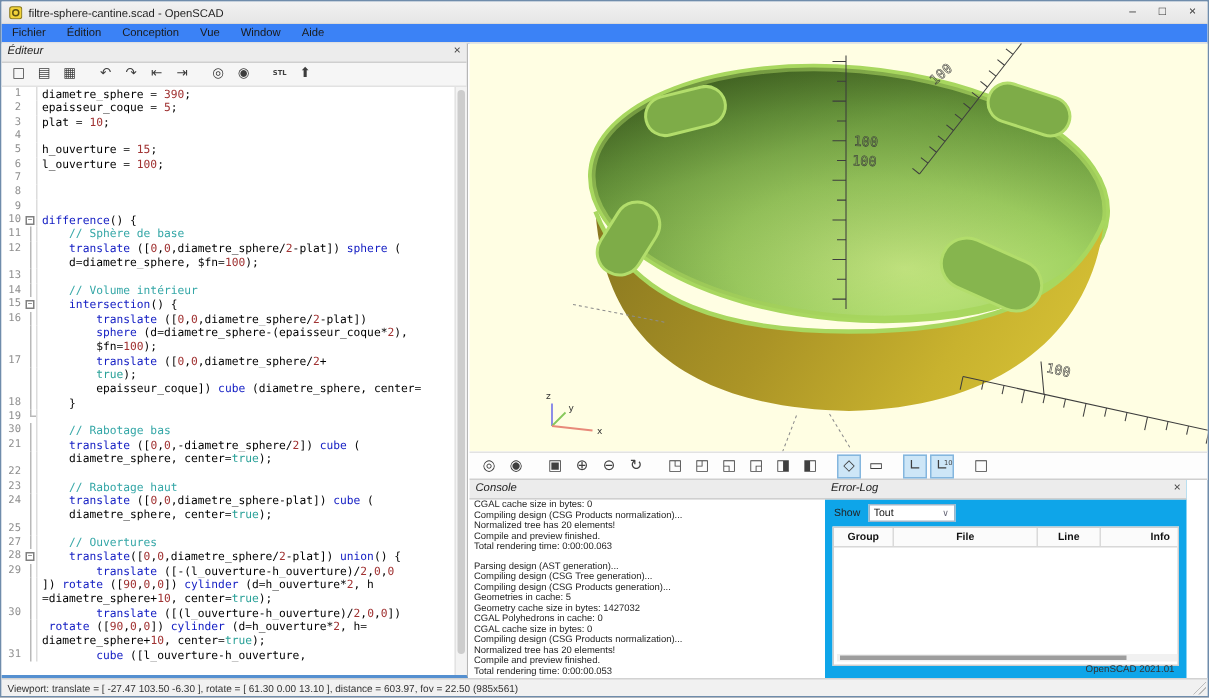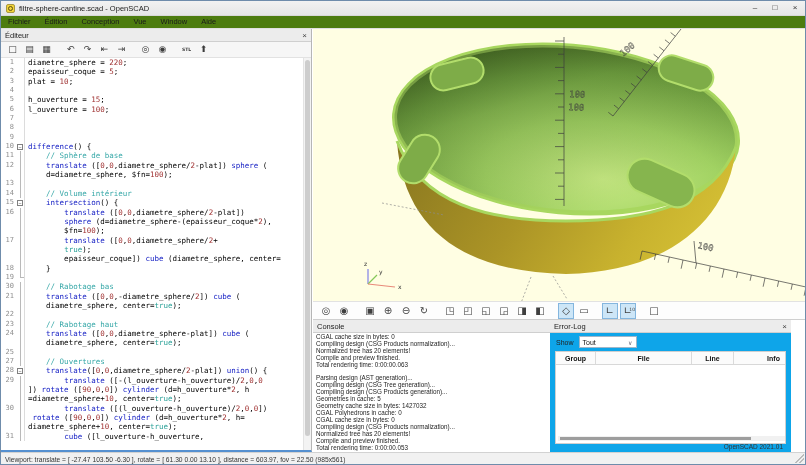--- a/index.html
+++ b/index.html
@@ -4,25 +4,25 @@
 <style>
   html,body{margin:0;padding:0;background:#9a9a9a;font-family:"Liberation Sans",sans-serif;}
   *{box-sizing:border-box;}
   #win{position:relative;width:806px;height:465px;background:#fff;border:1px solid #6f8cab;overflow:hidden;padding-left:48px;}
   
   #titlebar{position:absolute;left:0;top:0;width:100%;height:15px;background:linear-gradient(#f2f2f2,#e6e6e6);display:flex;align-items:center;font-size:7.5px;color:#222;border-bottom:1px solid #d8d8d8;}
   #titlebar .logo{width:9px;height:9px;margin:0 4px 0 5px;}
   #wincontrols{margin-left:auto;display:flex;height:100%;}
   #wincontrols span{width:20px;text-align:center;font-size:8px;line-height:14px;color:#333;}
   
-  #menubar{position:absolute;left:0;top:15px;width:100%;height:13px;background:#4d7c0f;border-bottom:1px solid #e0e0e0;display:flex;align-items:center;font-size:7.5px;color:#1a1a1a;}
+  #menubar{position:absolute;left:0;top:15px;width:100%;height:13px;background:#3b82f6;border-bottom:1px solid #e0e0e0;display:flex;align-items:center;font-size:7.5px;color:#1a1a1a;}
   .mitem{padding:0 7px;line-height:12px;}
   
   #editor{position:absolute;left:0;top:28px;width:311px;height:423px;background:#fff;border-right:1px solid #b6b6b6;border-bottom:2px solid #5590d0;}
-  .phead{height:13px;background:#ececec;border-bottom:1px solid #cfcfcf;display:flex;align-items:center;font-size:7.5px;color:#222;padding:0 4px;}
+  .phead{height:13px;background:#ececec;border-bottom:1px solid #cfcfcf;display:flex;align-items:flex-start;font-size:7.5px;color:#222;padding:0 4px;font-style:italic;}
   .phead .x{margin-left:auto;color:#444;font-size:8px;cursor:default;}
   #edtb{position:absolute;left:0;top:13px;width:100%;height:16px;background:#f6f6f6;border-bottom:1px solid #e2e2e2;display:flex;align-items:center;padding-left:3px;}
   .tbtn{border:none;background:none;width:15px;height:14px;font-size:9px;line-height:13px;color:#3c3c3c;padding:0;margin:0 1px;font-family:"DejaVu Sans",sans-serif;}
   .tbtn.gap{margin-left:8px;}
   .tbtn.txt{font-size:4.5px;font-weight:bold;letter-spacing:0;}
   #code{position:absolute;left:0;top:29px;width:100%;height:392px;overflow:hidden;font-family:"DejaVu Sans Mono",monospace;font-size:7.5px;line-height:9.35px;background:#fff;}
   .crow{display:flex;height:9.35px;white-space:pre;}
   .ln{width:15px;text-align:right;color:#8e8e8e;padding-right:2px;flex:none;font-size:7px;}
   .fold{width:9px;flex:none;position:relative;border-right:1px solid #dcdcdc;}
   .fbox{position:absolute;left:1px;top:1.5px;width:6px;height:6px;border:1px solid #808080;background:#fff;font-size:5px;line-height:4px;text-align:center;color:#555;}
@@ -104,21 +104,21 @@
         <button class="tbtn gap">↶</button>
         <button class="tbtn">↷</button>
         <button class="tbtn">⇤</button>
         <button class="tbtn">⇥</button>
         <button class="tbtn gap">◎</button>
         <button class="tbtn">◉</button>
         <button class="tbtn gap txt">STL</button>
         <button class="tbtn">⬆</button>
       </div>
     <div id="code">
-        <div class="crow"><span class="ln">1</span><span class="fold"></span><span class="ctext"><span class="p">diametre_sphere = </span><span class="n">220</span><span class="p">;</span></span></div>
+        <div class="crow"><span class="ln">1</span><span class="fold"></span><span class="ctext"><span class="p">diametre_sphere = </span><span class="n">390</span><span class="p">;</span></span></div>
         <div class="crow"><span class="ln">2</span><span class="fold"></span><span class="ctext"><span class="p">epaisseur_coque = </span><span class="n">5</span><span class="p">;</span></span></div>
         <div class="crow"><span class="ln">3</span><span class="fold"></span><span class="ctext"><span class="p">plat = </span><span class="n">10</span><span class="p">;</span></span></div>
         <div class="crow"><span class="ln">4</span><span class="fold"></span><span class="ctext"></span></div>
         <div class="crow"><span class="ln">5</span><span class="fold"></span><span class="ctext"><span class="p">h_ouverture = </span><span class="n">15</span><span class="p">;</span></span></div>
         <div class="crow"><span class="ln">6</span><span class="fold"></span><span class="ctext"><span class="p">l_ouverture = </span><span class="n">100</span><span class="p">;</span></span></div>
         <div class="crow"><span class="ln">7</span><span class="fold"></span><span class="ctext"></span></div>
         <div class="crow"><span class="ln">8</span><span class="fold"></span><span class="ctext"></span></div>
         <div class="crow"><span class="ln">9</span><span class="fold"></span><span class="ctext"></span></div>
         <div class="crow"><span class="ln">10</span><span class="fold"><span class="fbox">−</span></span><span class="ctext"><span class="k">difference</span><span class="p">() {</span></span></div>
         <div class="crow"><span class="ln">11</span><span class="fold"><span class="fline"></span></span><span class="ctext"><span class="p">    </span><span class="c">// Sphère de base</span></span></div>

